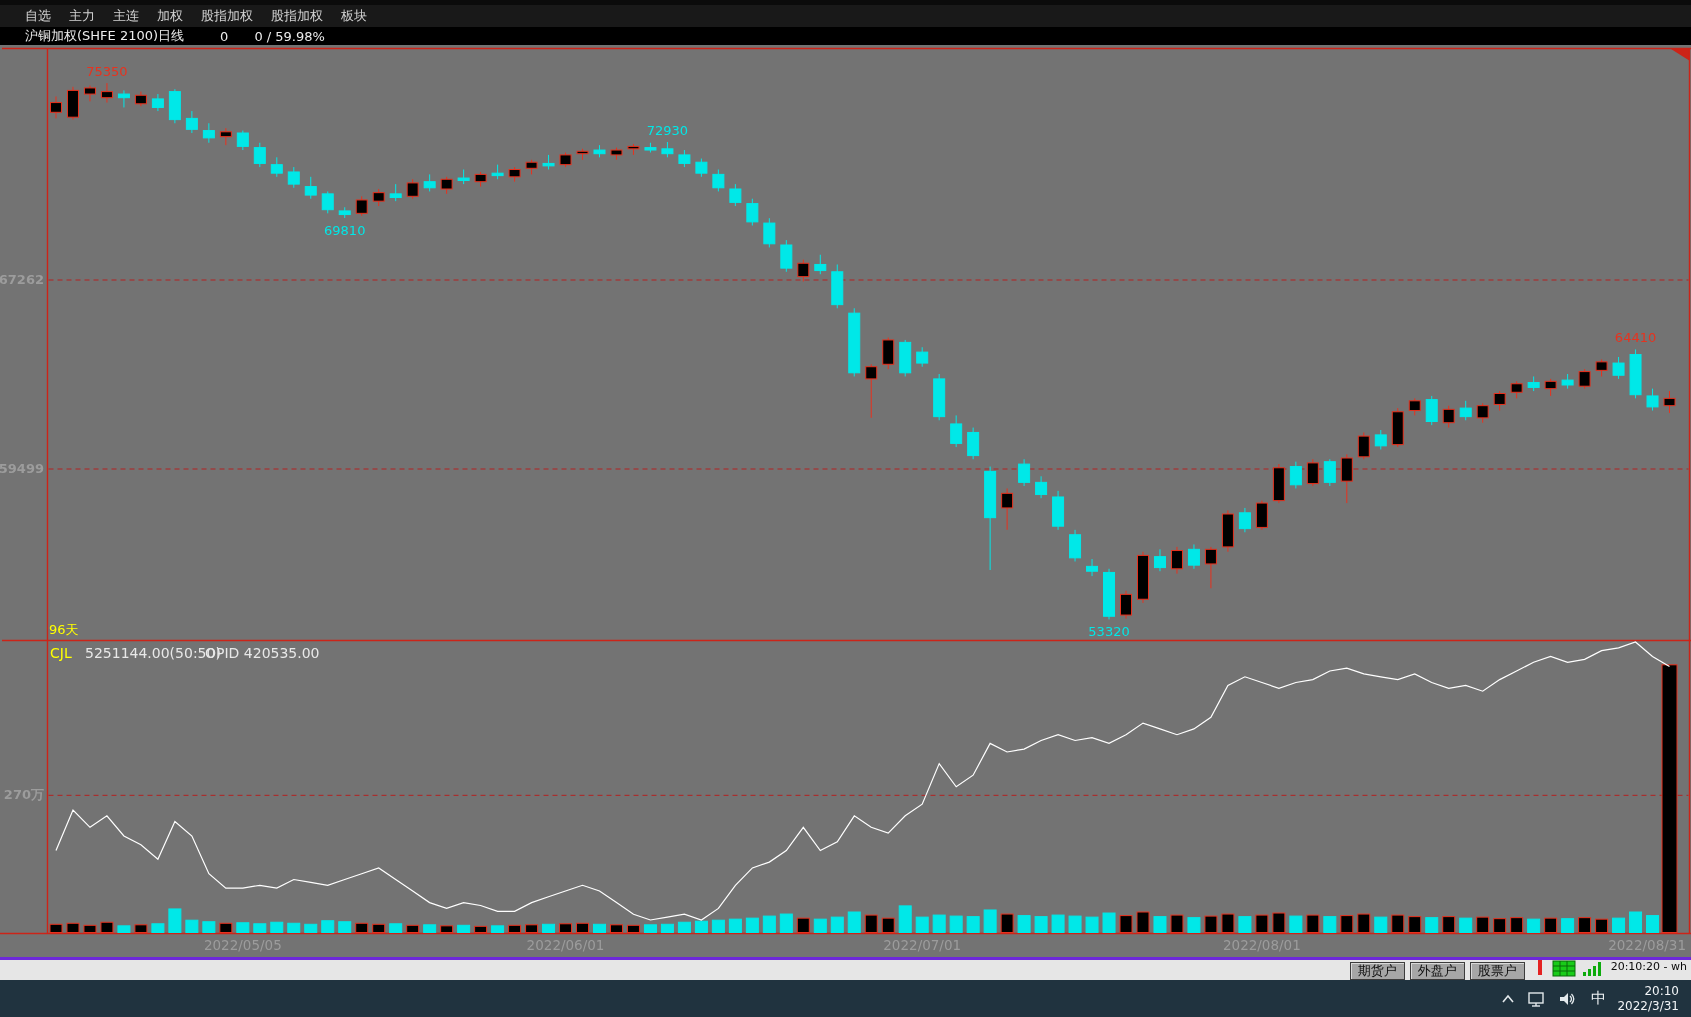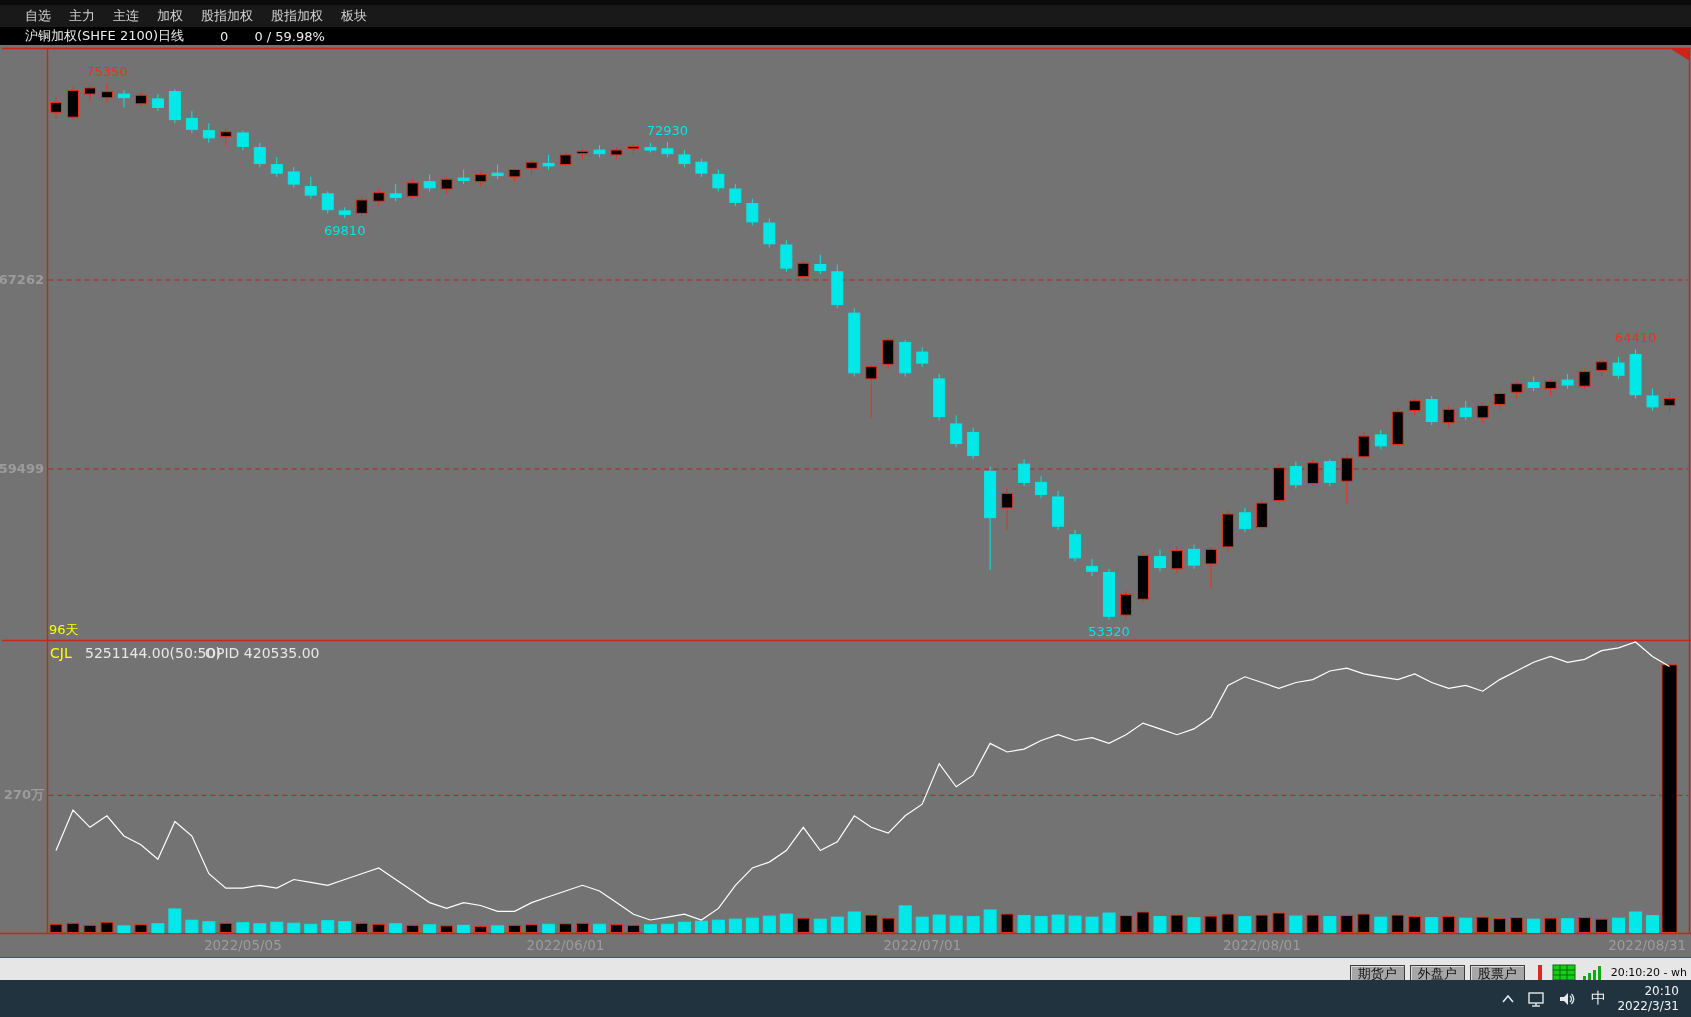--- a/index.html
+++ b/index.html
@@ -10,21 +10,21 @@
   .menubar{position:absolute;top:5px;left:0;width:100%;height:22px;background:#191919;
            display:flex;align-items:center;padding-left:16px;box-sizing:border-box;}
   .menu-item{color:#d4d4d4;font-size:13px;padding:0 9px;cursor:default;white-space:nowrap;}
   .titlebar{position:absolute;top:27px;left:0;width:100%;height:18px;background:#000;
             display:flex;align-items:center;padding-left:25px;box-sizing:border-box;color:#ececec;font-size:13px;}
   .titlebar .t-name{margin-right:36px;}
   .titlebar .t-last{margin-right:26px;}
   svg#chart{position:absolute;top:0;left:0;}
   
   .statusbar{position:absolute;top:957px;left:0;width:100%;height:30px;background:#e6e6e6;
-             border-top:1px solid #6d28d9;box-sizing:border-box;display:flex;align-items:center;
+             border-top:3px solid #6d28d9;box-sizing:border-box;display:flex;
              justify-content:flex-end;padding-right:4px;}
   .sb-btn{background:#a6a6a6;border:1px solid #3c3c3c;box-shadow:inset 1px 1px 0 #d9d9d9;
           color:#111;font-size:13px;height:18px;line-height:16px;padding:0 7px;margin-right:5px;
           font-family:"DejaVu Sans","Liberation Sans",sans-serif;white-space:nowrap;}
   .sb-rec{width:4px;height:15px;background:#e42222;margin:0 10px 0 8px;}
   .sb-time{color:#0a0a0a;font-size:11px;margin-left:7px;white-space:nowrap;}
   
   .taskbar{position:absolute;top:980px;left:0;width:100%;height:37px;background:#20333f;
            display:flex;align-items:center;justify-content:flex-end;padding-right:8px;box-sizing:border-box;}
   .tb-icon{display:flex;align-items:center;justify-content:center;width:30px;height:37px;color:#e3e9ec;}

